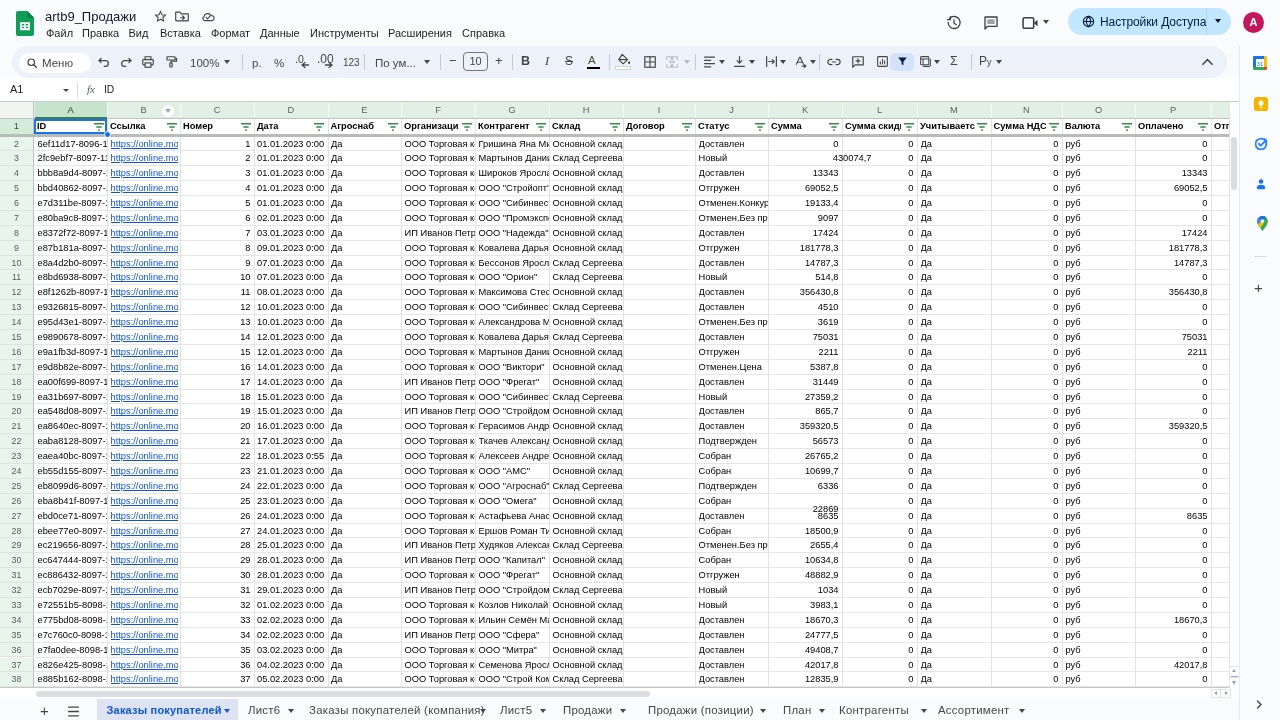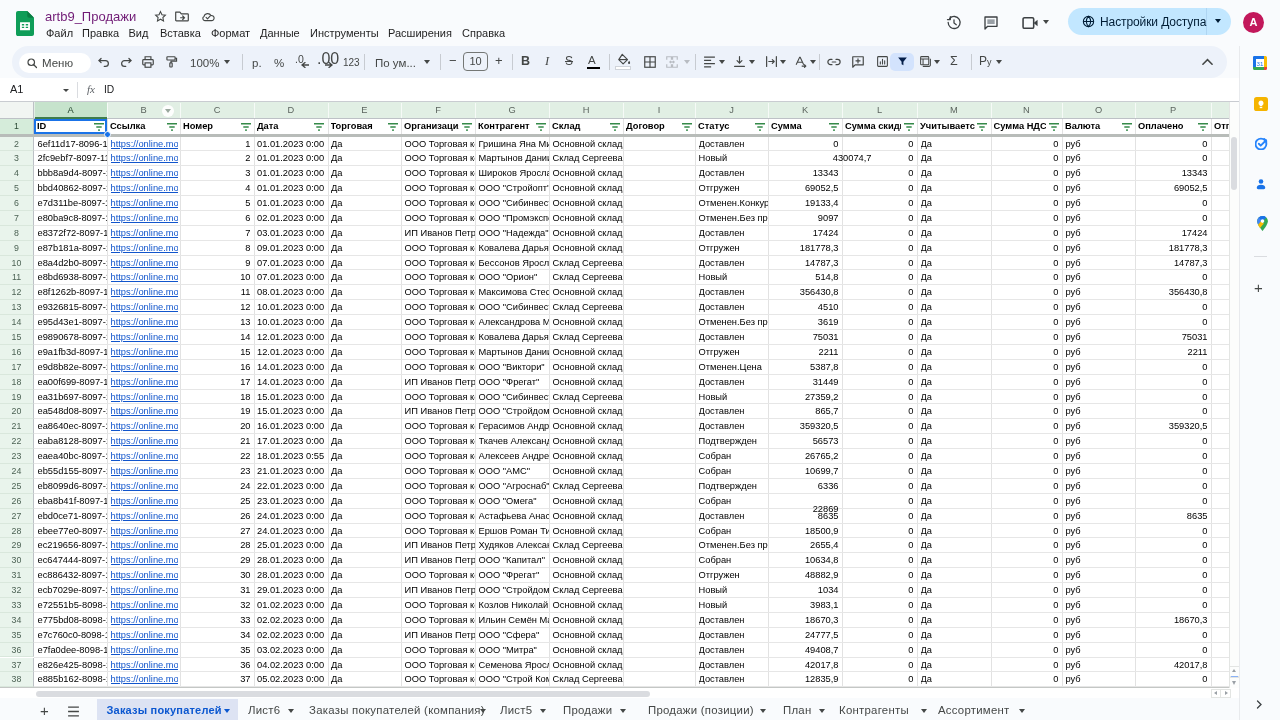--- a/index.html
+++ b/index.html
@@ -19,21 +19,21 @@
 .mi{position:absolute;font-size:11px;color:#1f1f1f;line-height:14px}
 .tabtxt{position:absolute;font-size:11.4px;color:#444746;font-weight:500;line-height:22px;letter-spacing:0.25px}
 
 </style></head><body>
 <div class="ab" style="left:0;top:0;width:1280px;height:78px;background:#f9fbfd"></div>
 <svg class="ab" style="left:16px;top:10px" width="18" height="27" viewBox="0 0 20 28">
 <path d="M12.5 0H2.2C1 0 0 1 0 2.2v23.4C0 26.9 1 28 2.2 28h15.6c1.2 0 2.2-1 2.2-2.2V7.5L12.5 0z" fill="#0f9d58"></path>
 <path d="M12.5 0v5.3c0 1.2 1 2.2 2.2 2.2H20L12.5 0z" fill="#0a7d43"></path>
 <path d="M4.5 12.5v9h11v-9h-11zm2 2h2.6v1.6H6.5v-1.6zm0 3h2.6v1.6H6.5v-1.6zm7 1.6h-2.7v-1.6h2.7v1.6zm0-3h-2.7v-1.6h2.7v1.6z" fill="#fff"></path>
 </svg>
-<div class="ab" style="left:45px;top:9px;font-size:13px;color:#701a75">artb9_Продажи</div>
+<div class="ab" style="left:45px;top:9px;font-size:13px;color:#0f172a">artb9_Продажи</div>
 <svg class="ab" style="left:154px;top:10px" width="13" height="13" viewBox="0 0 24 24" fill="none" stroke="#444746" stroke-width="2">
     <path d="M12 3l2.7 5.8 6.3.8-4.6 4.3 1.2 6.2L12 17l-5.6 3.1 1.2-6.2L3 9.6l6.3-.8z"></path>
   </svg>
 <svg class="ab" style="left:175px;top:10px" width="14" height="12" viewBox="0 0 20 16" fill="none" stroke="#444746" stroke-width="1.7">
     <path d="M1 2.5h6l2 2.5h9a1 1 0 011 1v8a1 1 0 01-1 1H2a1 1 0 01-1-1v-11.5z" stroke-linejoin="round"></path>
     <path d="M8 10.5h5M11 8l2.5 2.5L11 13" stroke-linecap="round"></path>
   </svg>
 <svg class="ab" style="left:201px;top:11px" width="14" height="11" viewBox="0 0 22 16" fill="none" stroke="#444746" stroke-width="1.8">
     <path d="M6 14.5h10.5a4 4 0 10-.8-7.9A6 6 0 004.6 8 3.5 3.5 0 006 14.5z" stroke-linejoin="round"></path>
     <path d="M8 9.5l2.2 2.2 4-4.2" stroke-linecap="round" stroke-linejoin="round"></path>
@@ -97,21 +97,21 @@
   </svg>
 <div class="tb-txt" style="left:190px;top:54.5px">100%</div>
 <div class="dd" style="left:224px;top:60px"></div>
 <div class="sep" style="left:242px"></div>
 <div class="tb-txt" style="left:252px;top:54.5px">р.</div>
 <div class="tb-txt" style="left:274px;top:54.5px">%</div>
 <div class="tb-txt" style="left:295px;top:51px;font-size:10.5px">.0</div>
 <svg class="ab" style="left:301px;top:62px" width="8" height="6" viewBox="0 0 8 6" fill="none" stroke="#444746" stroke-width="1.3">
     <path d="M8 3H1.5M4 0.5L1 3l3 2.5" stroke-linecap="round"></path>
   </svg>
-<div class="tb-txt" style="left:317px;top:51px;font-size:16px">.00</div>
+<div class="tb-txt" style="left:317px;top:51px;font-size:12px">.00</div>
 <svg class="ab" style="left:325px;top:62px" width="8" height="6" viewBox="0 0 8 6" fill="none" stroke="#444746" stroke-width="1.3">
     <path d="M0 3h6.5M4 0.5L7 3 4 5.5" stroke-linecap="round"></path>
   </svg>
 <div class="tb-txt" style="left:343px;top:54.5px;font-size:10px">123</div>
 <div class="sep" style="left:364px"></div>
 <div class="tb-txt" style="left:375px;top:54.5px">По ум...</div>
 <div class="dd" style="left:424px;top:60px"></div>
 <div class="sep" style="left:440px"></div>
 <div class="tb-txt" style="left:449px;top:53px;font-size:13px">−</div>
 <div class="ab" style="left:463px;top:52px;width:25px;height:19px;border:1px solid #747775;border-radius:4px;background:#edf2fa;text-align:center;font-size:11px;color:#444746;line-height:17px">10</div>
@@ -257,21 +257,21 @@
     <path d="M0 0h10v1.6H0z M2.3 3.2h5.4v1.6H2.3z M4.2 6.2h1.6v1.7H4.2z" fill="#358a49"></path>
   </svg>
 <div class="cell hdr" style="left:183px;top:119px;width:55px;height:14.5px;line-height:14.6px">Номер</div>
 <svg class="funnel" style="left:240.5px;top:122.5px" width="10" height="8" viewBox="0 0 10 8">
     <path d="M0 0h10v1.6H0z M2.3 3.2h5.4v1.6H2.3z M4.2 6.2h1.6v1.7H4.2z" fill="#358a49"></path>
   </svg>
 <div class="cell hdr" style="left:257px;top:119px;width:54.5px;height:21px;line-height:14.6px">Дата</div>
 <svg class="funnel" style="left:314.0px;top:122.5px" width="10" height="8" viewBox="0 0 10 8">
     <path d="M0 0h10v1.6H0z M2.3 3.2h5.4v1.6H2.3z M4.2 6.2h1.6v1.7H4.2z" fill="#358a49"></path>
   </svg>
-<div class="cell hdr" style="left:330.5px;top:119px;width:54.5px;height:14.5px;line-height:14.6px">Торговая</div>
+<div class="cell hdr" style="left:330.5px;top:119px;width:54.5px;height:14.5px;line-height:14.6px">Агроснаб</div>
 <svg class="funnel" style="left:387.5px;top:122.5px" width="10" height="8" viewBox="0 0 10 8">
     <path d="M0 0h10v1.6H0z M2.3 3.2h5.4v1.6H2.3z M4.2 6.2h1.6v1.7H4.2z" fill="#358a49"></path>
   </svg>
 <div class="cell hdr" style="left:404px;top:119px;width:55px;height:14.5px;line-height:14.6px">Организация</div>
 <svg class="funnel" style="left:461.5px;top:122.5px" width="10" height="8" viewBox="0 0 10 8">
     <path d="M0 0h10v1.6H0z M2.3 3.2h5.4v1.6H2.3z M4.2 6.2h1.6v1.7H4.2z" fill="#358a49"></path>
   </svg>
 <div class="cell hdr" style="left:478px;top:119px;width:55px;height:14.5px;line-height:14.6px">Контрагент</div>
 <svg class="funnel" style="left:535.5px;top:122.5px" width="10" height="8" viewBox="0 0 10 8">
     <path d="M0 0h10v1.6H0z M2.3 3.2h5.4v1.6H2.3z M4.2 6.2h1.6v1.7H4.2z" fill="#358a49"></path>

